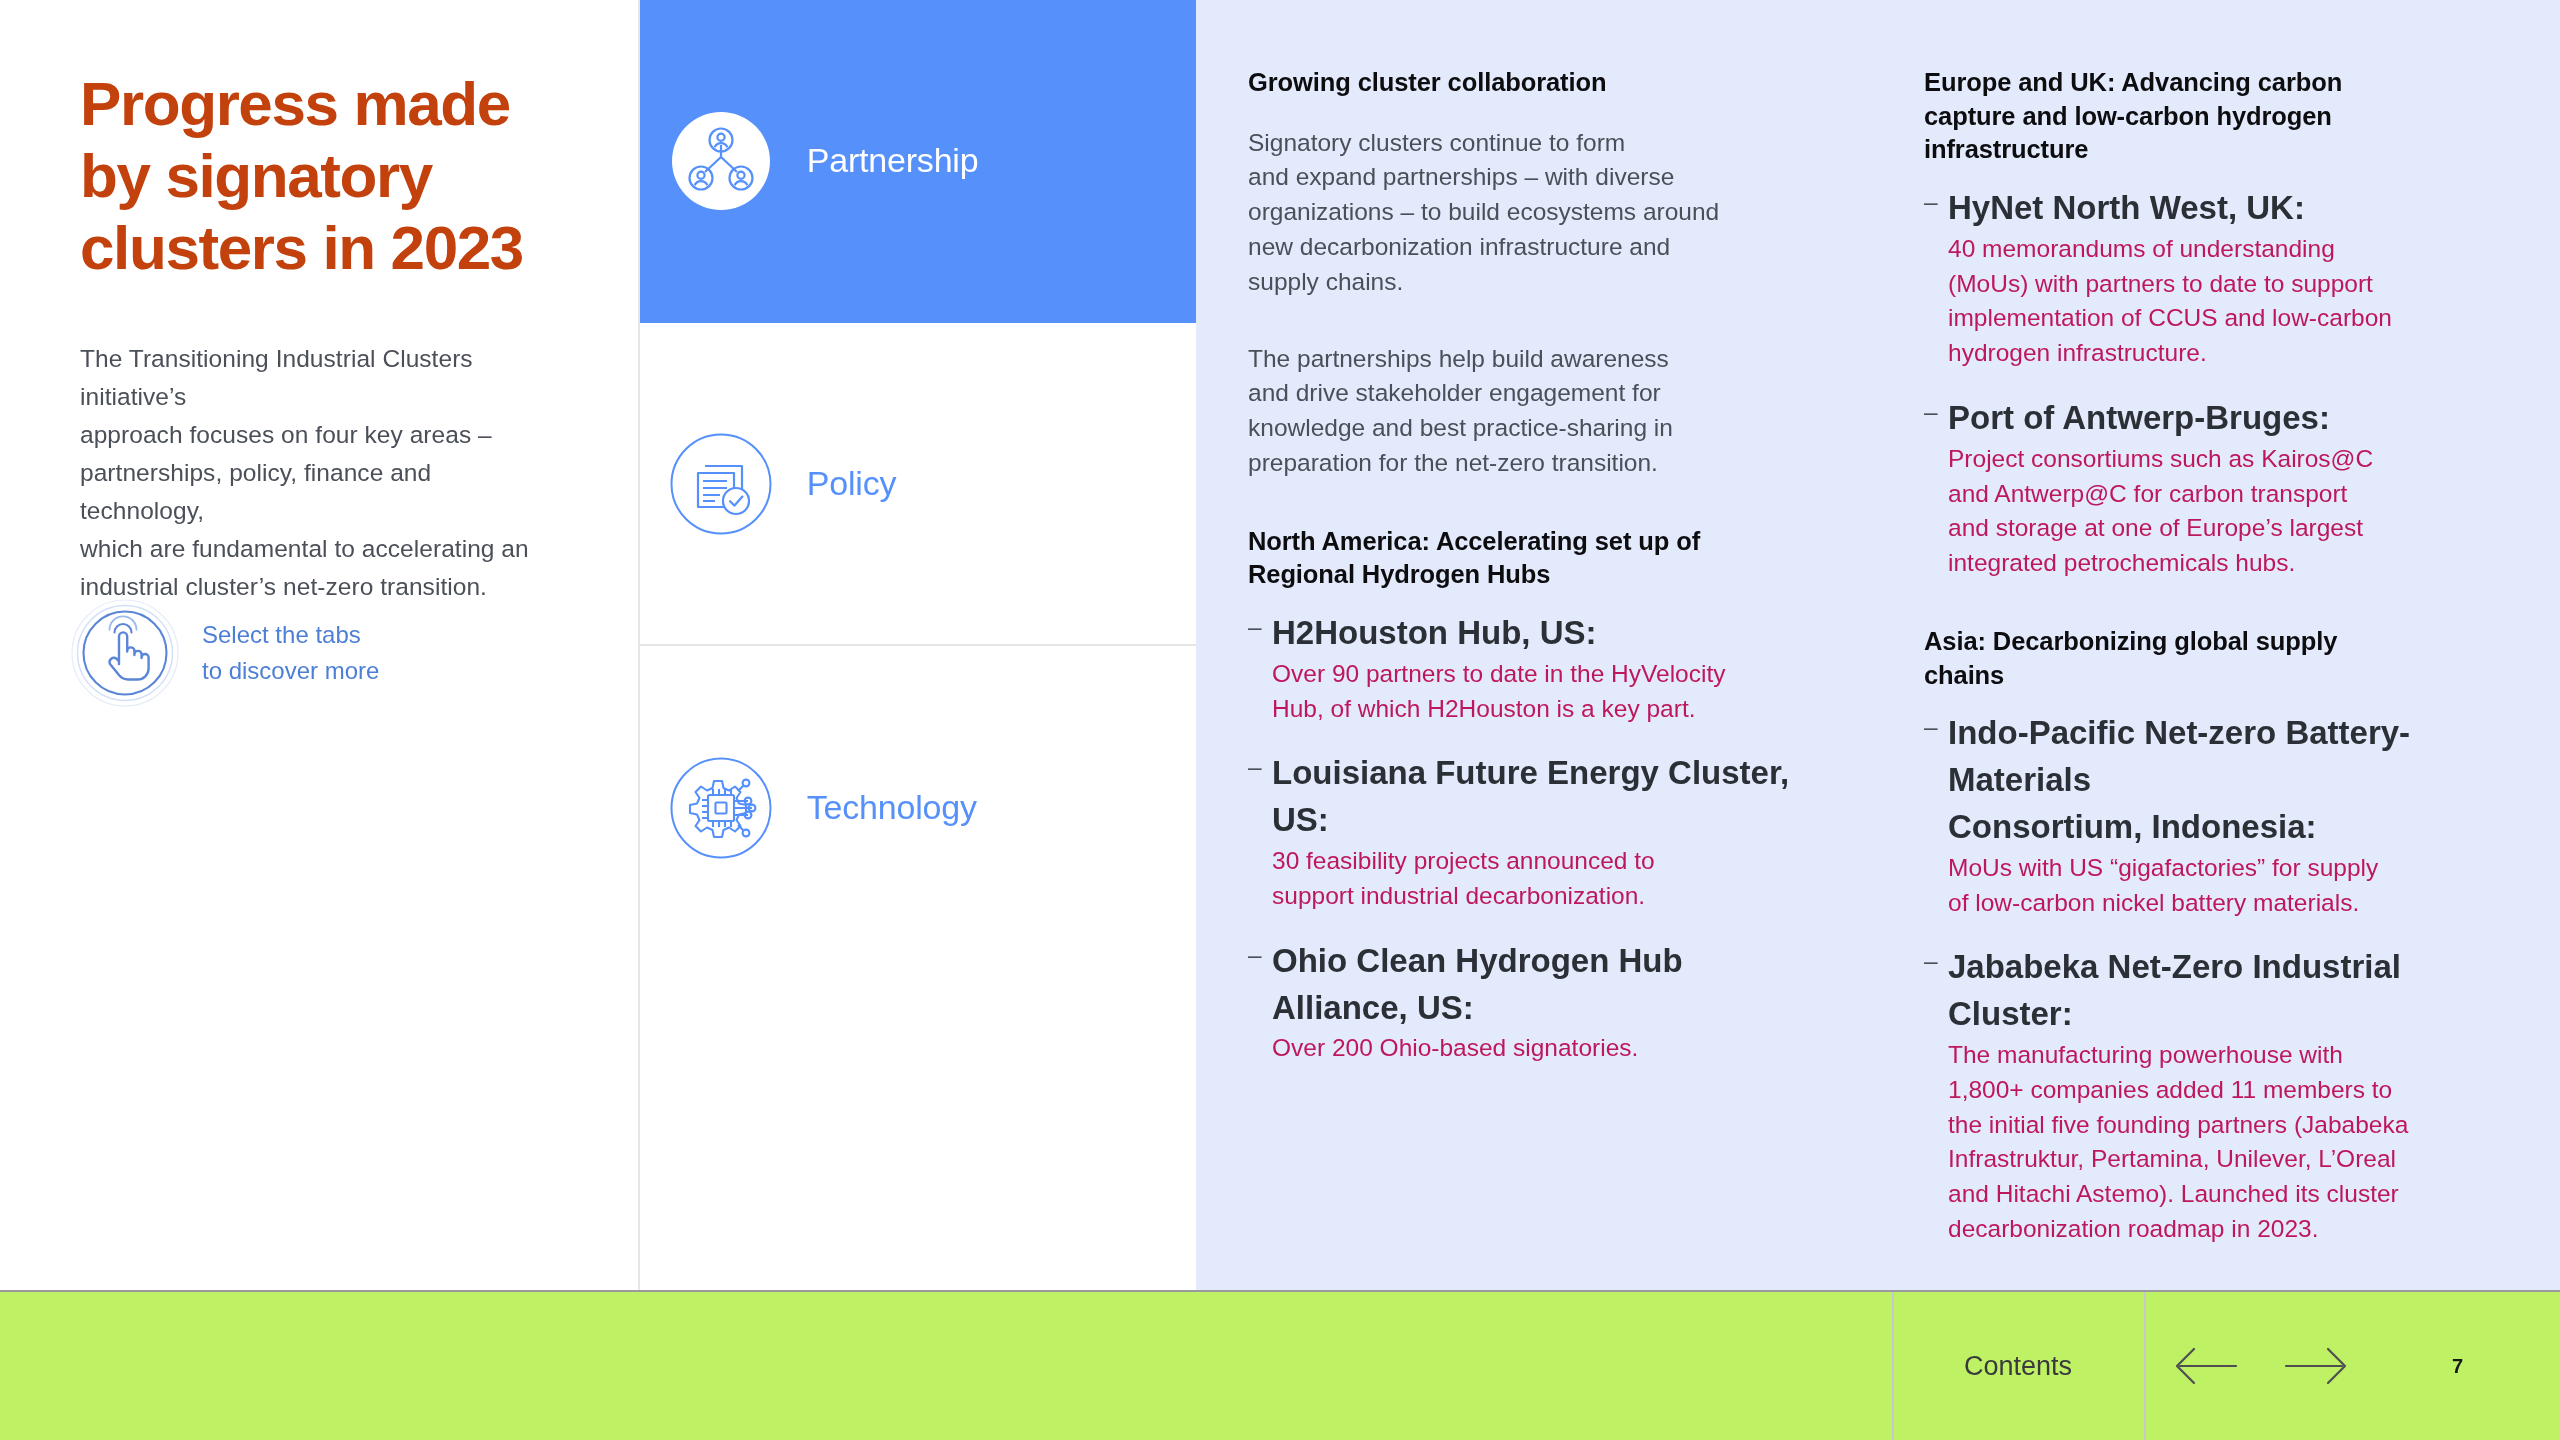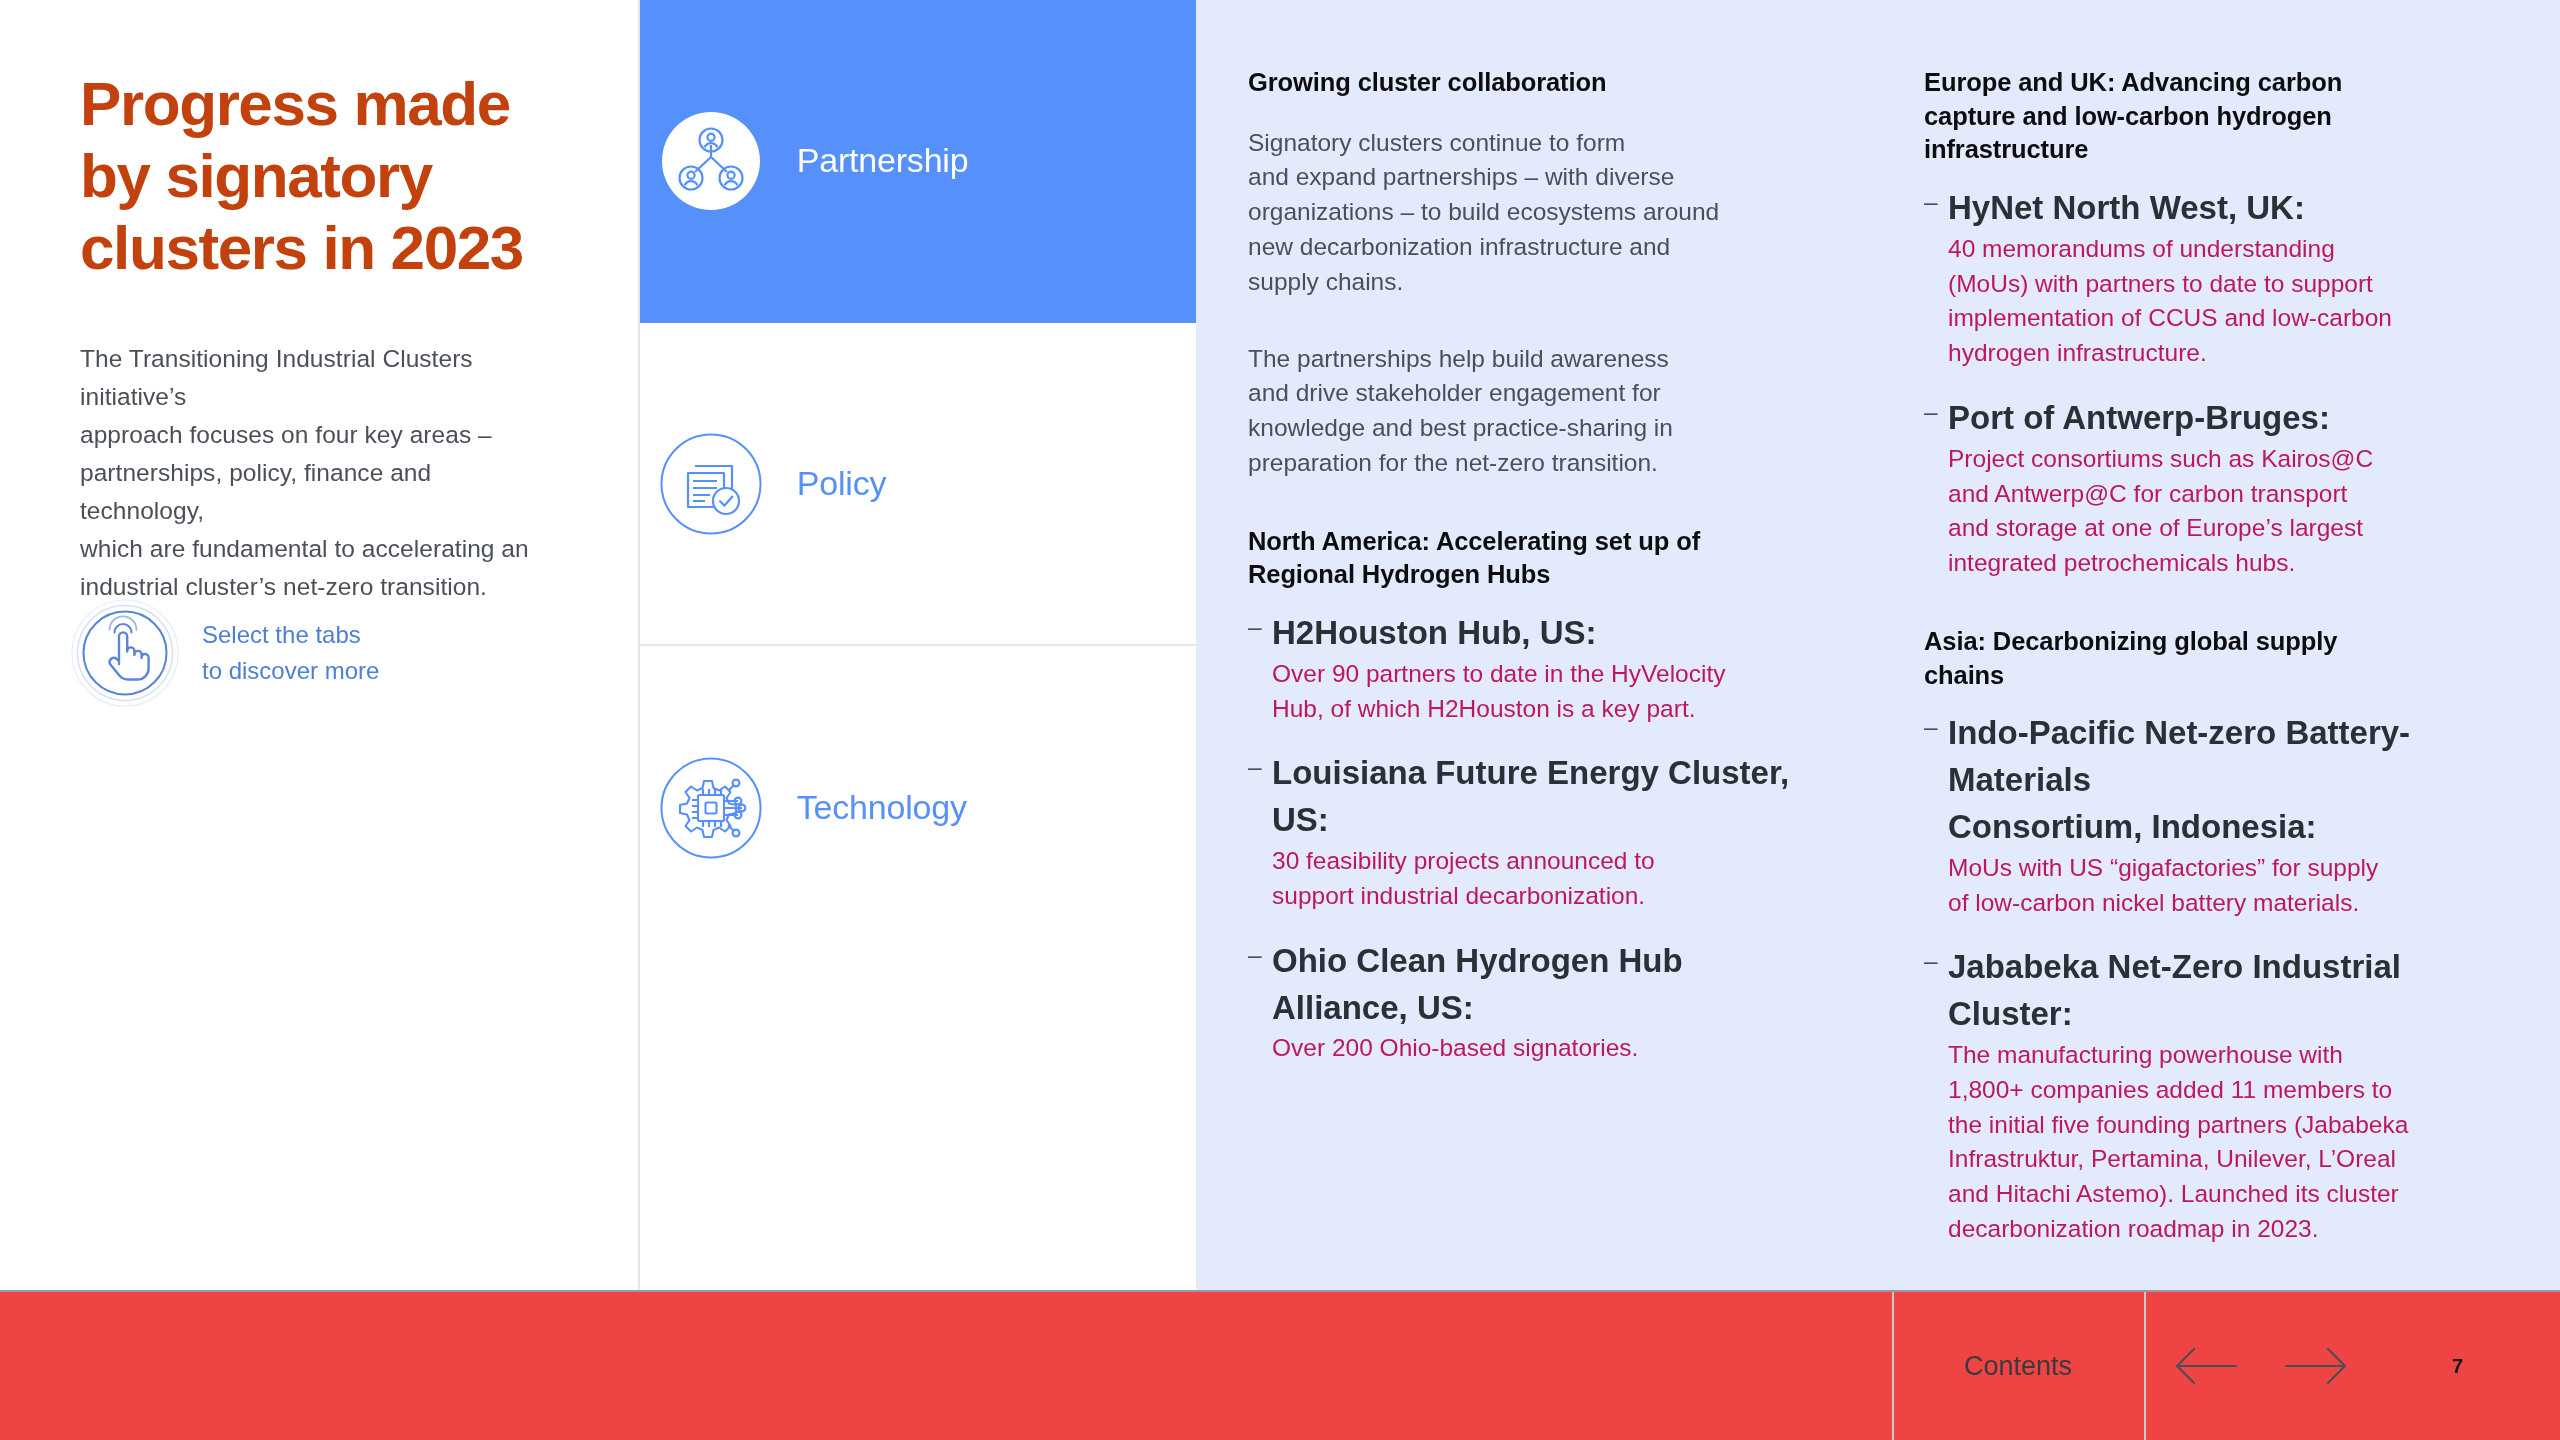--- a/index.html
+++ b/index.html
@@ -46,21 +46,21 @@
   .hint-text {
     font-size: 24px; line-height: 1.5; color: #4e7fd6; font-weight: 400;
     white-space: pre-line;
   }
 
   
   .tabs-col { width: 588px; height: 100%; background: #fff; }
   .tab {
     height: 323px; width: 100%;
     display: flex; align-items: center;
-    padding-left: 20px;
+    padding-left: 30px;
     border-bottom: 2px solid #e6e6e8;
     background: #fff;
     cursor: pointer;
   }
   .tab:last-child { border-bottom: none; }
   .tab.active { background: #5590fb; border-bottom-color: #5590fb; }
   .tab-icon { width: 102px; height: 102px; flex: 0 0 102px; position: relative; }
   .tab-label {
     margin-left: 35px;
     font-size: 34px; font-weight: 400; color: #5590fb; letter-spacing: -.2px;
@@ -101,21 +101,21 @@
     white-space: pre-line; display: block;
   }
   .dash-desc {
     font-size: 24.5px; line-height: 1.42; font-weight: 400; color: #be185d;
     white-space: pre-line; display: block;
   }
 
   
   .footer {
     position: absolute; left: 0; top: 1292px; width: 2560px; height: 148px;
-    background: #ef4444;
+    background: #bef264;
   }
   .foot-div {
     position: absolute; top: 0; width: 2px; height: 148px; background: #c8c8cc;
   }
   .foot-div.a { left: 1892px; }
   .foot-div.b { left: 2144px; }
 
   .contents-btn {
     position: absolute; left: 1892px; top: 0; width: 252px; height: 148px;
     display: flex; align-items: center; justify-content: center;

